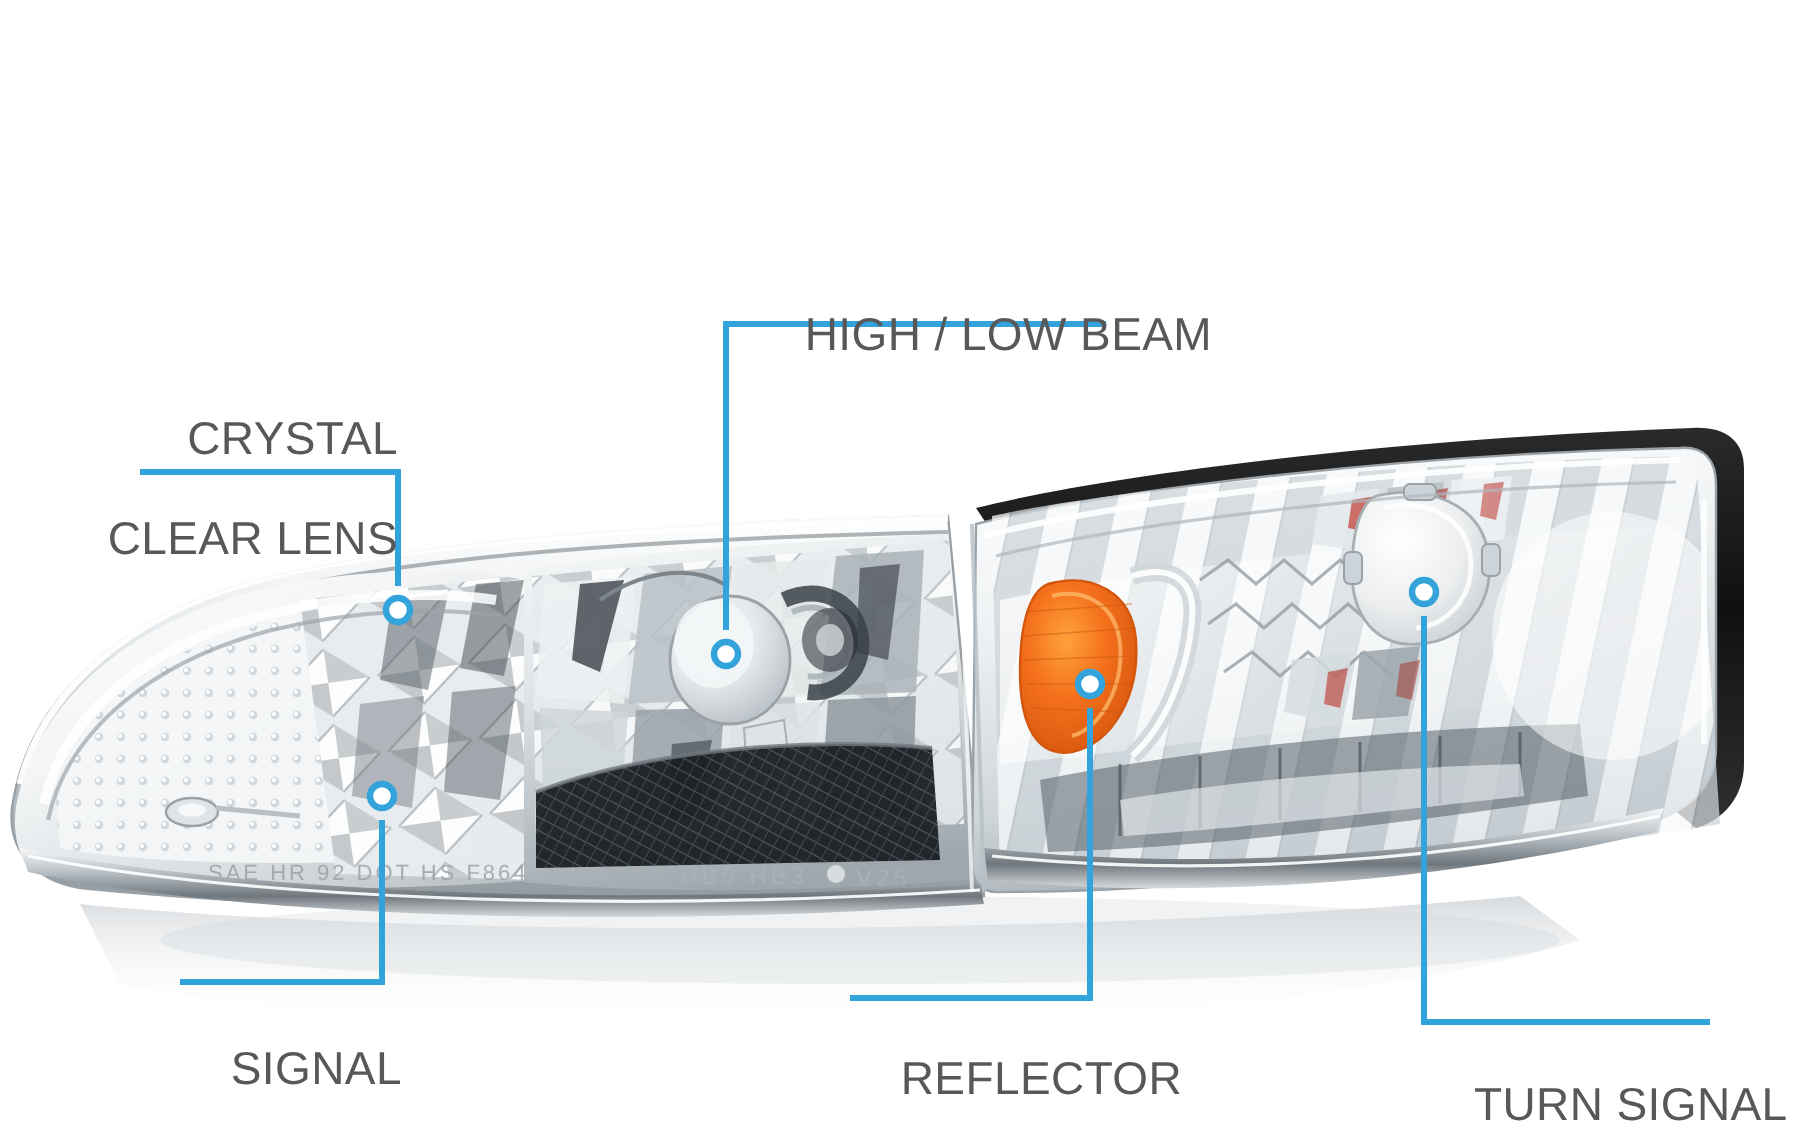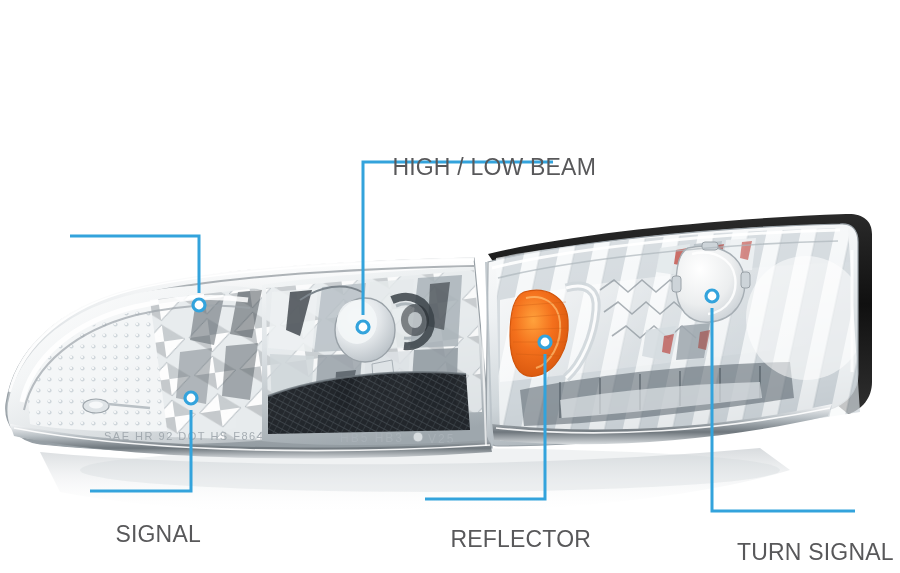--- a/index.html
+++ b/index.html
@@ -31,21 +31,21 @@
     position: absolute;
     color: #58585a;
     font-family: "Liberation Sans", sans-serif;
     font-size: 23px;
     line-height: 25px;
     letter-spacing: 0.2px;
     white-space: pre;
     font-weight: 400;
   }
   .lbl-crystal  { right: 701px; top: 182px; text-align: right; }
-  .lbl-highlow  { left: 366px; top: 130px; text-align: left; }
+  .lbl-highlow  { left: 376px; top: 130px; text-align: left; }
   .lbl-chrome   { left: 89px;  top: 497px; text-align: left; }
   .lbl-reflector{ left: 424px; top: 502px; text-align: left; }
   .lbl-turn     { left: 711px; top: 515px; text-align: left; }
   .lbl-line2 { display: block; }
 </style>
 </head>
 <body>
 
 <div id="stage">
 
@@ -339,20 +339,22 @@
     <g>
       <circle cx="199" cy="305" r="6" fill="#ffffff" stroke="#33a3dc" stroke-width="3.2"></circle>
       <circle cx="363" cy="327" r="6" fill="#ffffff" stroke="#33a3dc" stroke-width="3.2"></circle>
       <circle cx="191" cy="398" r="6" fill="#ffffff" stroke="#33a3dc" stroke-width="3.2"></circle>
       <circle cx="545" cy="342" r="6" fill="#ffffff" stroke="#33a3dc" stroke-width="3.2"></circle>
       <circle cx="712" cy="296" r="6" fill="#ffffff" stroke="#33a3dc" stroke-width="3.2"></circle>
     </g>
   </svg>
 
   <div class="callout-label lbl-crystal" style="color: rgb(88, 88, 90);">
+    <span>CRYSTAL</span>
+    <span class="lbl-line2">CLEAR LENS</span>
   </div>
 
   <div class="callout-label lbl-highlow" style="color: rgb(88, 88, 90);">
     <span>HIGH / LOW BEAM</span>
   </div>
 
   <div class="callout-label lbl-chrome" style="color: rgb(88, 88, 90);">
     <span>SIGNAL</span>
     <span class="lbl-line2">HOUSING</span>
   </div>

